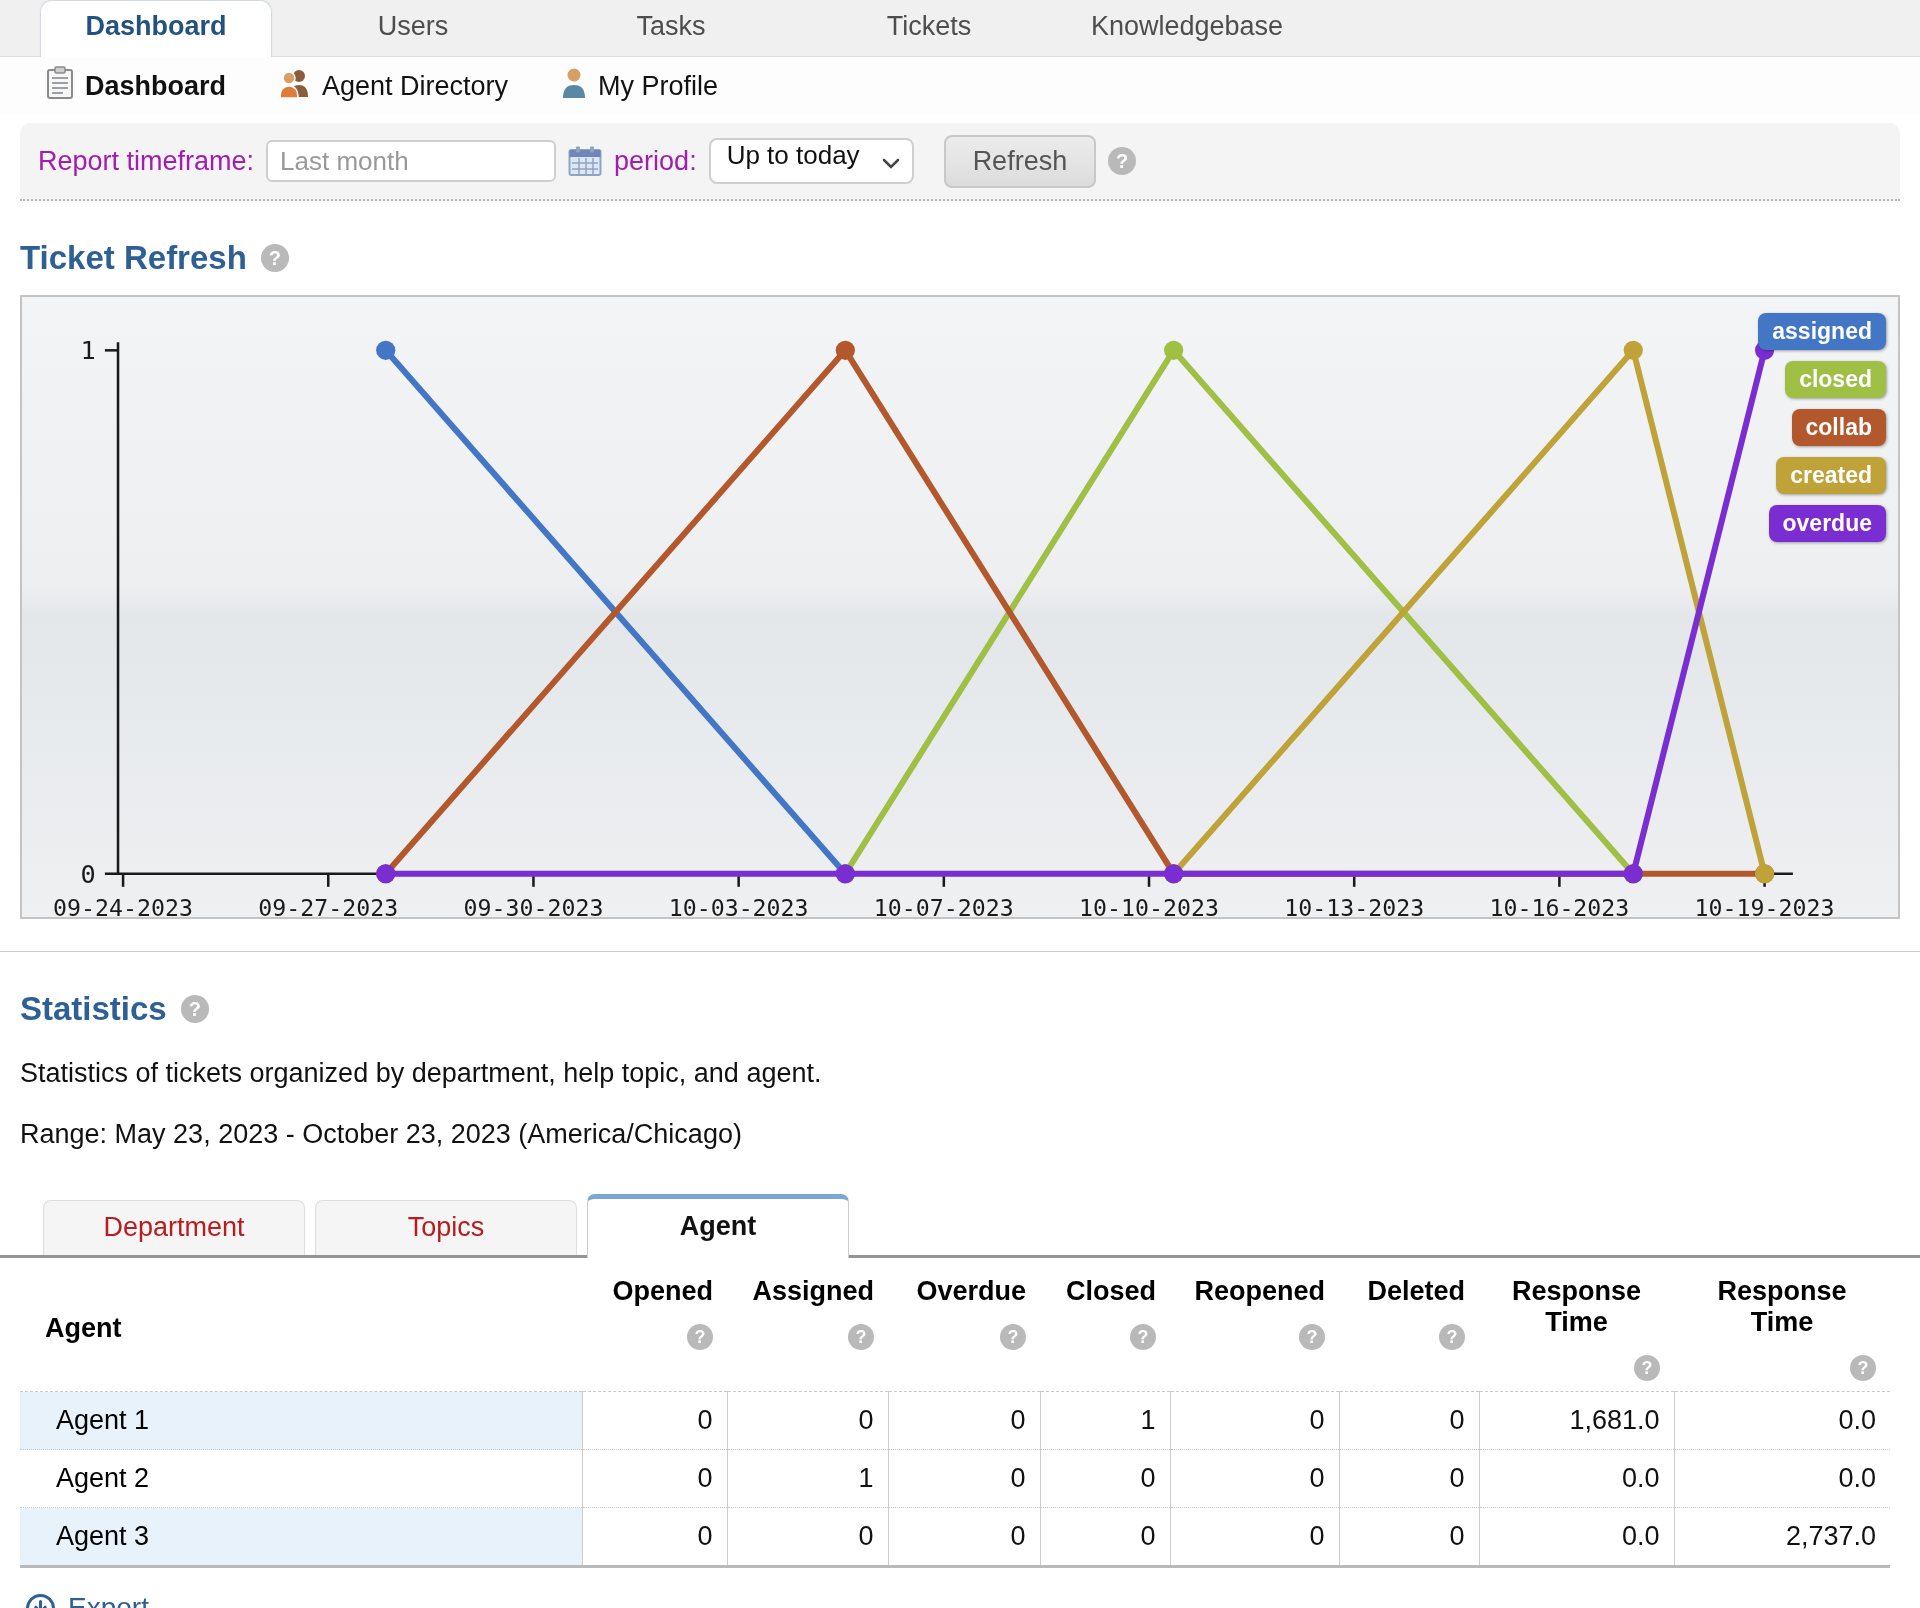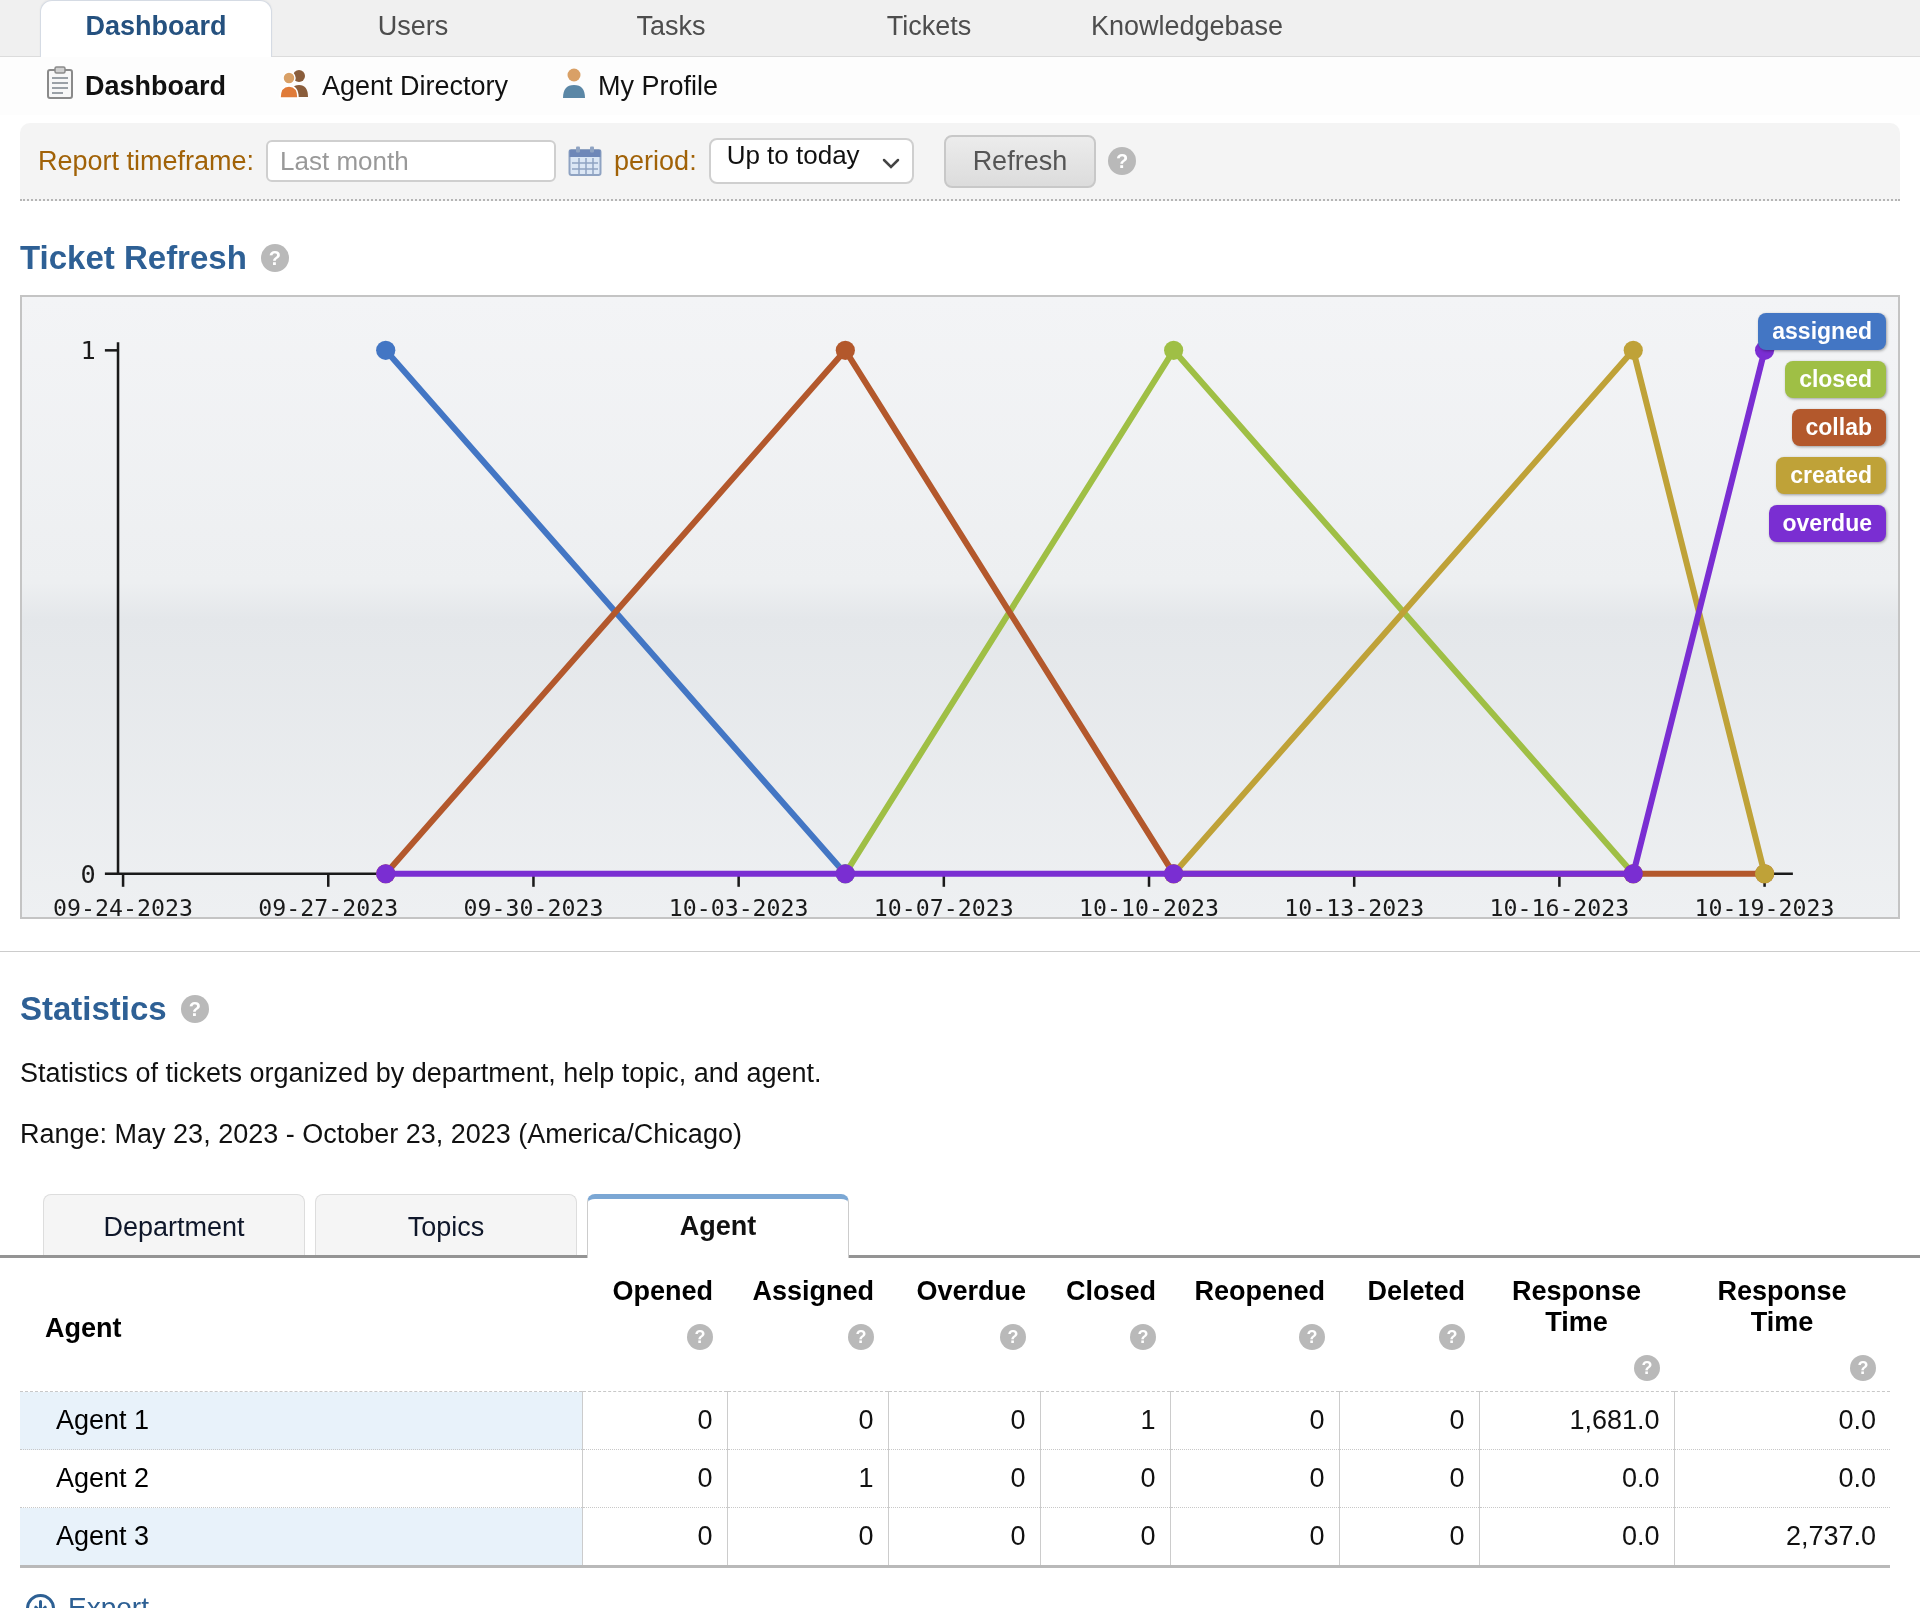--- a/index.html
+++ b/index.html
@@ -18,21 +18,21 @@
   
   .subnav { height:58px; background:#fdfdfd; display:flex; align-items:center;
     gap:52px; padding-left:45px; }
   .subnav .item { display:flex; align-items:center; gap:10px; font-size:27px; color:#111; cursor:pointer; }
   .subnav .item.current { font-weight:bold; }
 
   
   .filterbar { margin:8px 20px 0; background:#f4f4f4; border-radius:10px 10px 0 0;
     border-bottom:2px dotted #b5b5b5; height:78px; display:flex; align-items:center;
     padding:0 18px; gap:12px; }
-  .filterbar label { font-size:27px; color:#a16207; }
+  .filterbar label { font-size:27px; color:#a21caf; }
   .tf-input { width:290px; height:42px; border:2px solid #cfcfcf; border-radius:6px;
     font-size:26px; color:#999; padding:0 12px; background:#fff;
     font-family:"Liberation Sans", sans-serif; }
   .cal-btn { background:none; border:none; cursor:pointer; display:flex; align-items:center; }
   .period-select { position:relative; background:#fff; border:2px solid #cfcfcf; border-radius:8px;
     height:46px; display:flex; align-items:center; font-size:26px; color:#111;
     padding:0 52px 12px 16px; cursor:pointer; }
   .period-select svg { position:absolute; right:12px; top:18px; }
   .refresh-btn { margin-left:18px; background:linear-gradient(#ececec,#dcdcdc);
     border:2px solid #c8c8c8; border-radius:8px; color:#555; font-size:27px;
@@ -61,23 +61,23 @@
   .divider { margin-top:32px; border-top:1px solid #ccc; }
 
   
   .stats-desc { margin:26px 0 0 20px; font-size:27px; color:#111; }
   .stats-range { margin:30px 0 0 20px; font-size:27px; color:#111; }
   .stats-range b { font-weight:normal; }
 
   
   .stats-tabs { margin:46px 0 0 0; padding-left:43px; border-bottom:3px solid #949494;
     display:flex; align-items:flex-end; gap:10px; height:62px; }
-  .stats-tabs .stab { width:262px; text-align:center; font-size:27px; color:#0f172a;
+  .stats-tabs .stab { width:262px; text-align:center; font-size:27px; color:#b91c1c;
     background:#f5f5f5; border:1px solid #ddd; border-bottom:none; border-radius:8px 8px 0 0;
-    padding:17px 0 12px; cursor:pointer; }
+    padding:11px 0 12px; cursor:pointer; }
   .stats-tabs .stab.active { background:#fff; color:#111; font-weight:bold;
     border:1px solid #ccc; border-top:5px solid #7ba7d4; border-bottom:none;
     margin-bottom:-3px; padding:12px 0 16px; }
 
   
   table.stats { margin:4px 0 0 20px; border-collapse:collapse; width:1870px;
     border-bottom:3px solid #b9b9b9; font-size:27px; }
   table.stats thead tr { border-bottom:1px dashed #c8c8c8; }
   table.stats th { font-weight:bold; color:#000; padding:14px 14px 10px; vertical-align:top; }
   table.stats th .th-wrap { display:flex; flex-direction:column; align-items:flex-end; gap:17px; }

